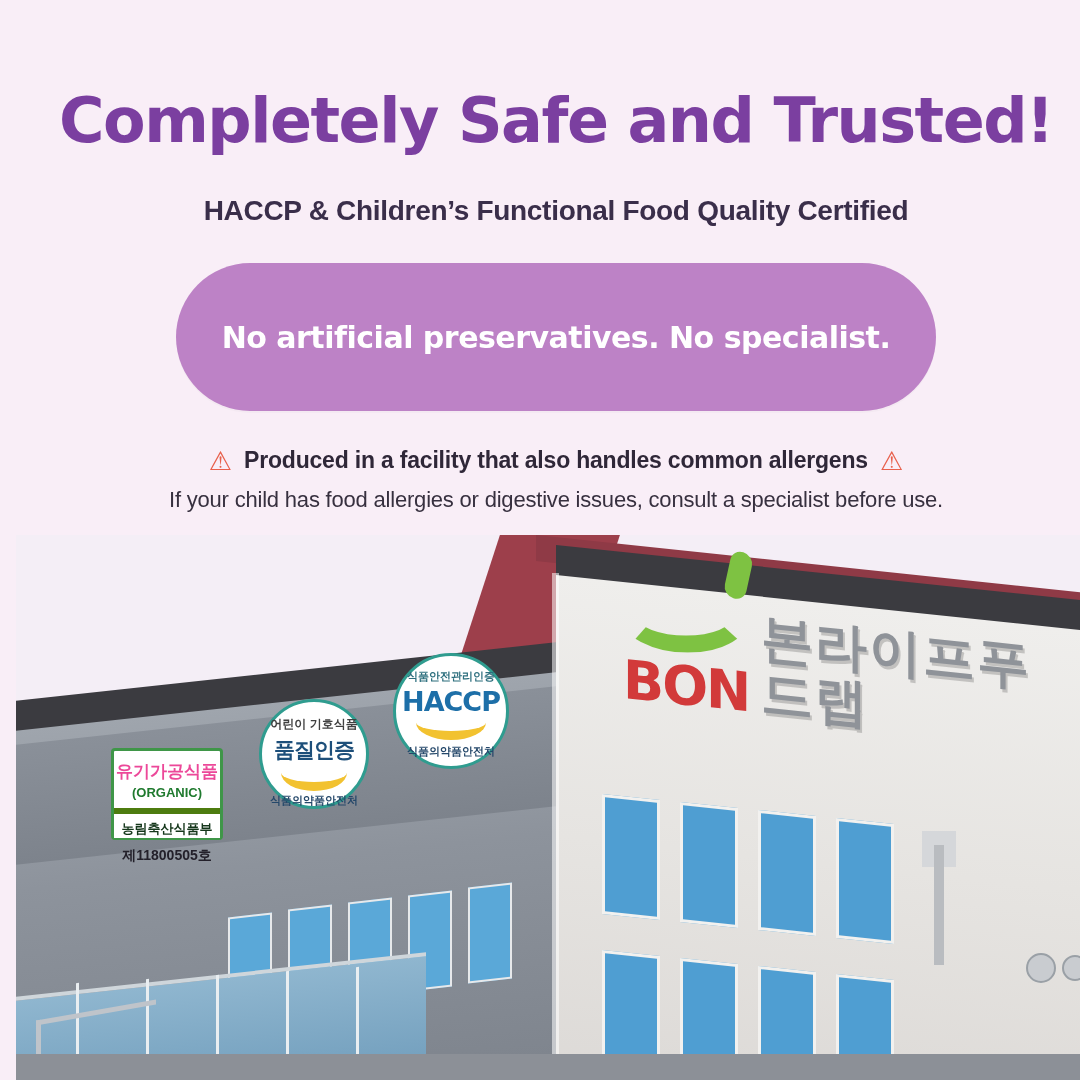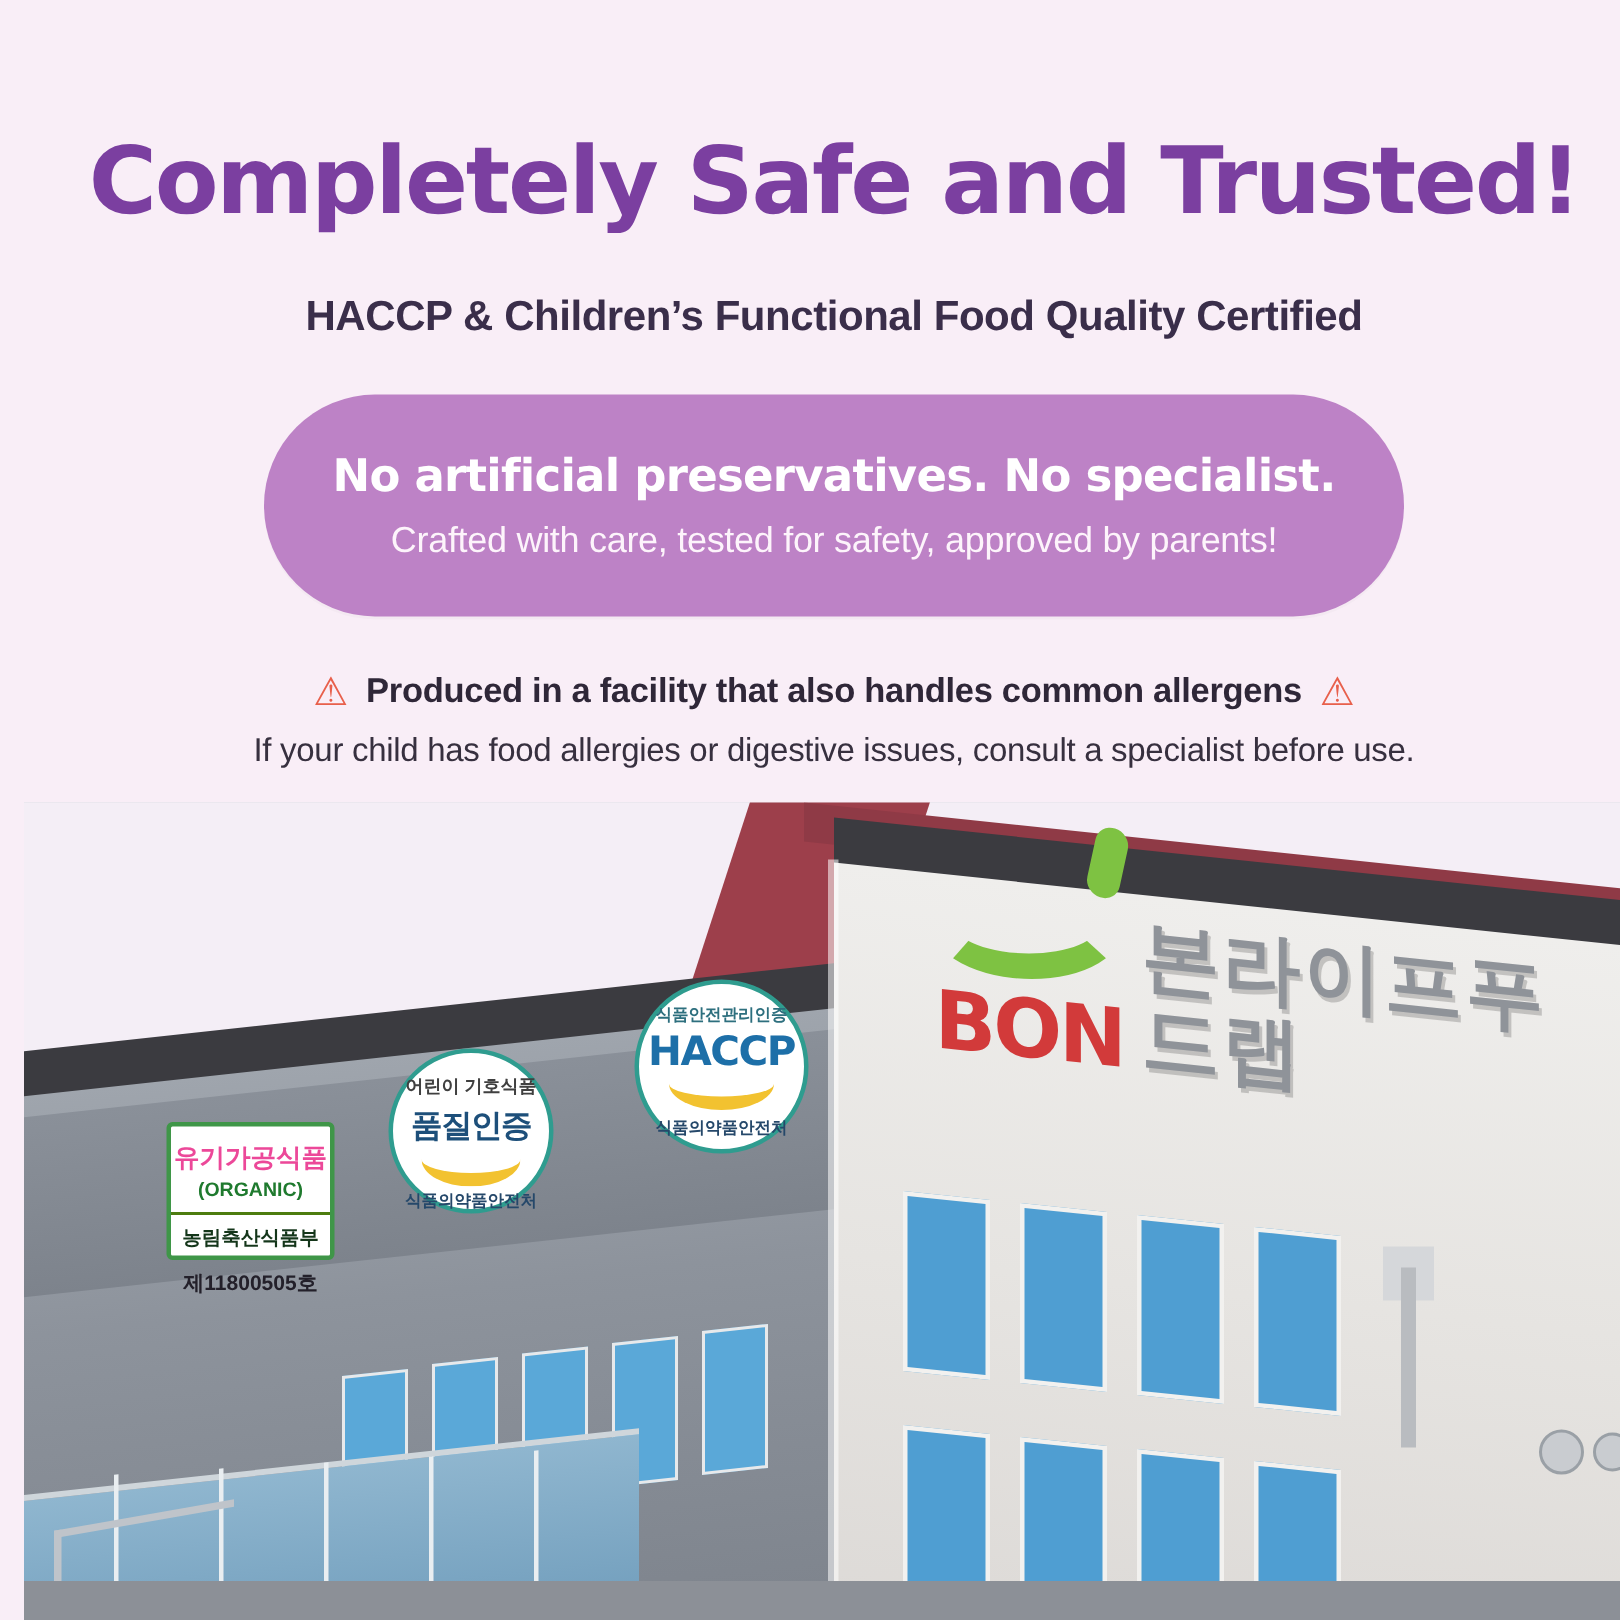--- a/index.html
+++ b/index.html
@@ -334,21 +334,21 @@
     font-weight: 700;
     color: #1f7a2e;
     margin-top: 2px;
   }
   .badge-organic .l3 {
     margin-top: 8px;
     font-size: 13px;
     font-weight: 700;
     color: #14361a;
     background: #ffffff;
-    border-top: 2px solid #4d7c0f;
+    border-top: 6px solid #4d7c0f;
     padding-top: 6px;
   }
   .organic-code {
     position: absolute;
     left: 95px;
     top: 312px;
     width: 112px;
     text-align: center;
     font-size: 14px;
     font-weight: 700;
@@ -371,21 +371,21 @@
   .badge-quality .q2 { font-size: 21px; color: #1d4f7a; font-weight: 700; margin-top: 3px; letter-spacing: -1px;}
   .badge-quality .smile {
     width: 66px; height: 22px; margin: 5px auto 0;
     border-bottom: 9px solid #f2c230;
     border-radius: 0 0 40px 40px / 0 0 22px 22px;
   }
   .badge-quality .q3 { font-size: 11px; color: #25486a; font-weight: 700; margin-top: 2px; }
 
   .badge-haccp {
     position: absolute;
-    left: 407px;
+    left: 377px;
     top: 118px;
     width: 116px;
     height: 116px;
     border-radius: 50%;
     background: #ffffff;
     border: 3px solid #2f9c8f;
     text-align: center;
     padding-top: 13px;
   }
   .badge-haccp .h1 { font-size: 11px; color: #2d6f7e; font-weight: 700; }
@@ -462,21 +462,20 @@
 <div class="poster">
 
   <div class="text-zone">
 
     <h1 class="headline">Completely Safe and Trusted!</h1>
 
     <div class="sub-primary">HACCP &amp; Children’s Functional Food Quality Certified</div>
 
     <div class="pill">
       <div class="pill-title">No artificial preservatives. No specialist.</div>
-      <div class="pill-sub">Crafted with care, tested for safety, approved by parents!</div>
     </div>
 
     <div class="allergen-row">
       <span class="warn-icon">⚠</span>
       <span class="allergen-text">Produced in a facility that also handles common allergens</span>
       <span class="warn-icon">⚠</span>
     </div>
     <div class="allergen-note">If your child has food allergies or digestive issues, consult a specialist before use.</div>
   </div>
 

